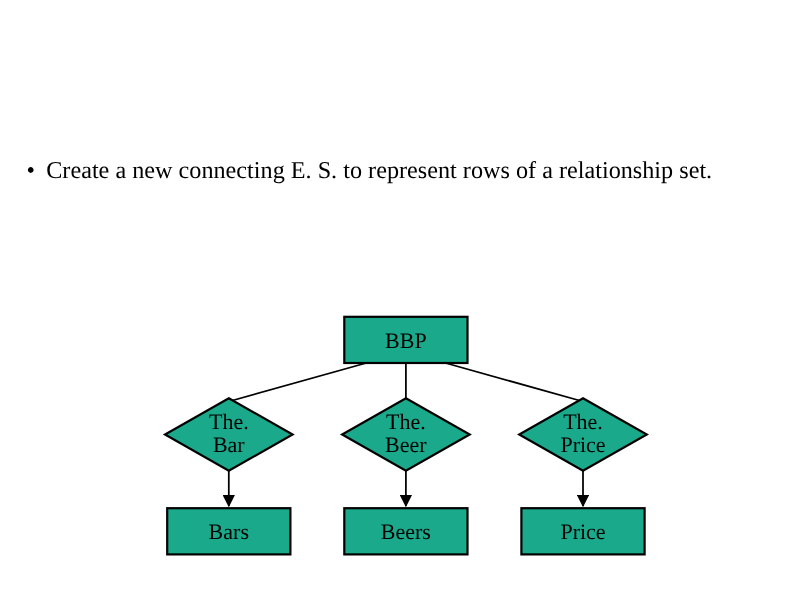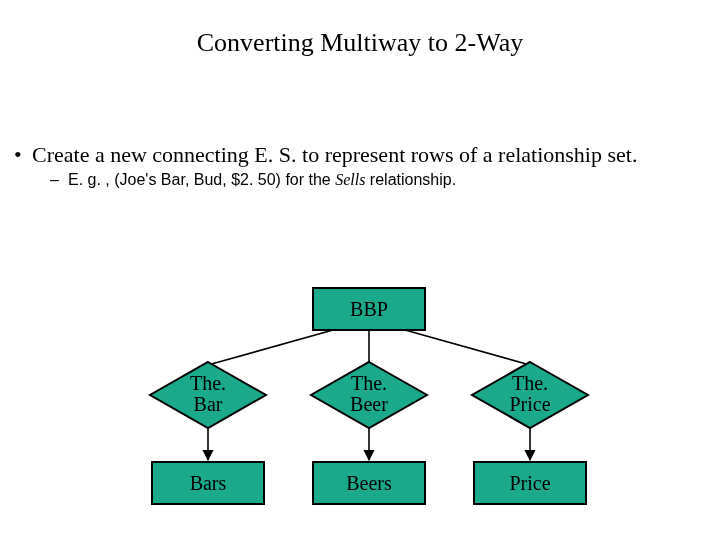--- a/index.html
+++ b/index.html
@@ -20,21 +20,21 @@
     position: absolute;
     top: 28px;
     left: 0;
     width: 720px;
     text-align: center;
     font-size: 26px;
   }
   .bullets {
     position: absolute;
     top: 142px;
-    left: 14px;
+    left: 24px;
     width: 664px;
     font-size: 22px;
     line-height: 1.15;
   }
   .b1 {
     margin: 0 0 4px 0;
     padding-left: 18px;
     position: relative;
   }
   .b1::before {
@@ -91,27 +91,23 @@
   }
   .arrowhead {
     fill: #000;
   }
 </style>
 </head>
 <body>
 
 <div class="slide">
 
-  <div class="title">Converting Multiway to 2-Way</div>
 
   <div class="bullets">
     <p class="b1">Create a new connecting E. S. to represent rows of a relationship set.</p>
-    <p class="b2">
-      <span>E. g. , (Joe's Bar, Bud, $2. 50) for the </span><em>Sells</em><span> relationship.</span>
-    </p>
   </div>
 
   <svg class="diagram" viewBox="0 0 720 540">
     <defs>
       <marker id="arrow" viewBox="0 0 10 10" refX="9" refY="5" markerWidth="7" markerHeight="7" orient="auto-start-reverse">
         <path d="M 0 0 L 10 5 L 0 10 z" class="arrowhead"></path>
       </marker>
     </defs>
 
     <g>

